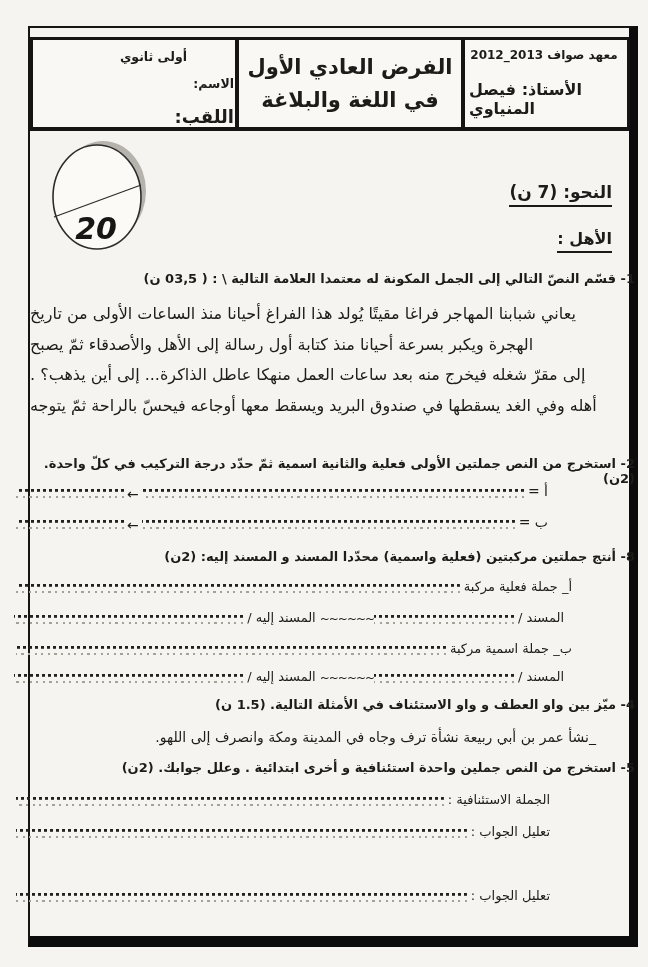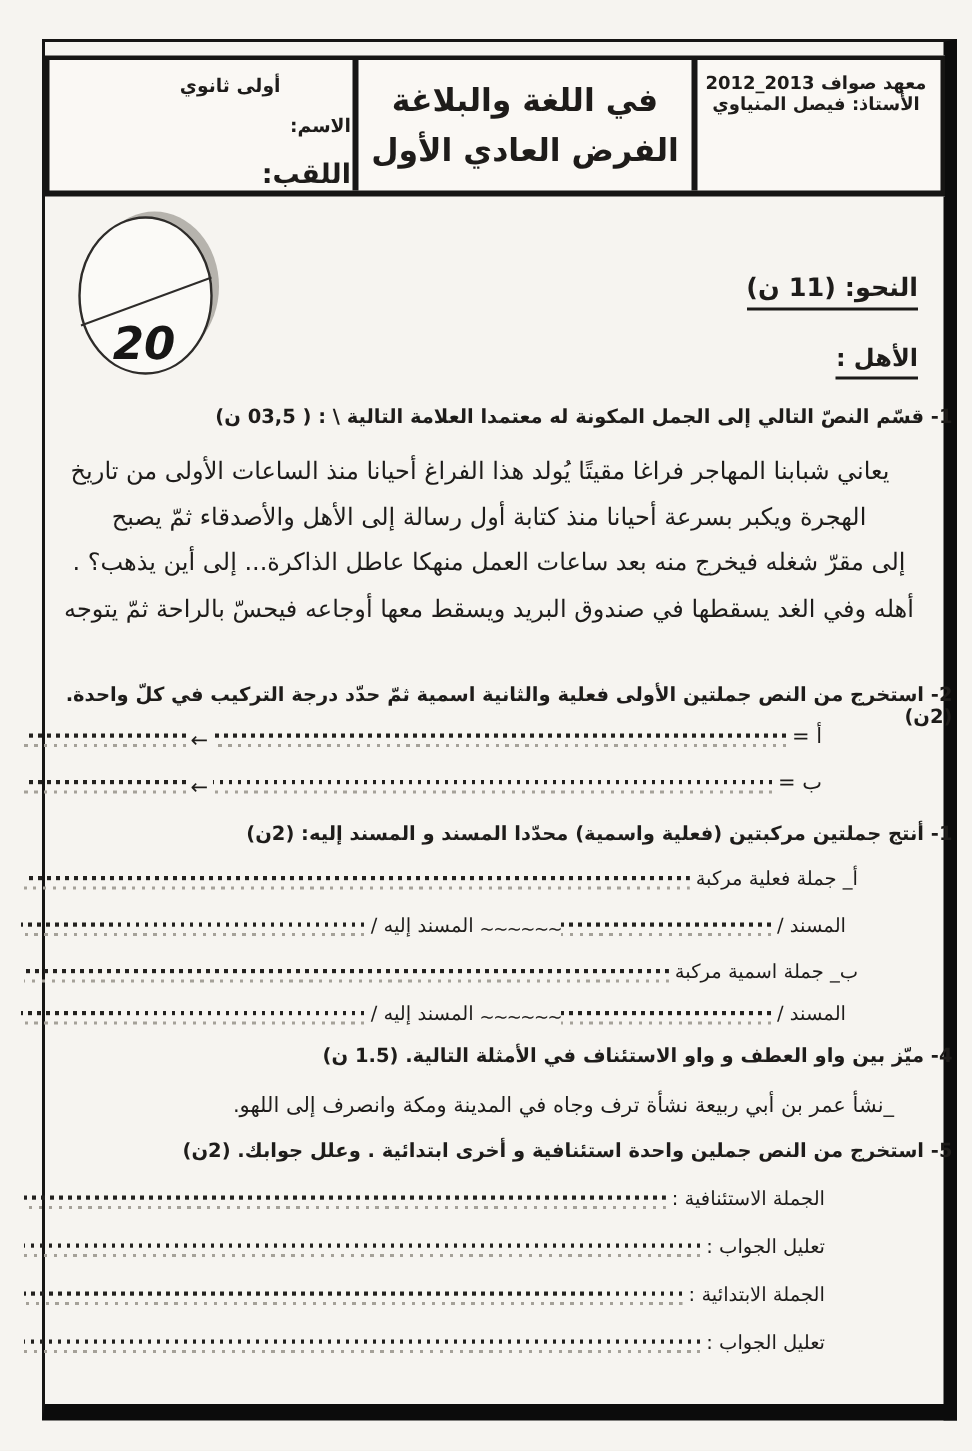--- a/index.html
+++ b/index.html
@@ -25,21 +25,21 @@
   
   .header-row{
     position:absolute;left:30px;top:37px;width:600px;height:94px;
     display:flex;box-sizing:border-box;
     border:3px solid #161514;border-bottom:4px solid #161514;
     background:#faf8f4;
   }
   .hbox{box-sizing:border-box;}
   .hbox-right{width:162px;padding:8px 8px 0 4px;}
   .school{font-size:12px;font-weight:bold;text-align:center;}
-  .teacher{font-size:12px;font-weight:bold;text-align:center;}
+  .teacher{font-size:16px;font-weight:bold;text-align:left;margin-top:18px;}
   .hbox-mid{
     width:230px;border-left:4px solid #161514;border-right:4px solid #161514;
     display:flex;flex-direction:column;justify-content:center;align-items:center;
     text-align:center;
   }
   .exam-title{font-size:21px;font-weight:bold;line-height:1.55;}
   .hbox-left{flex:1;position:relative;}
   .level{position:absolute;top:9px;right:48px;font-size:12.5px;font-weight:bold;}
   .name-label{position:absolute;top:36px;right:1px;font-size:12.5px;font-weight:bold;}
   .surname-label{position:absolute;top:66px;right:1px;font-size:18px;font-weight:bold;}
@@ -57,21 +57,21 @@
     border-bottom:2px solid #1b1a19;padding-bottom:3px;
   }
   
   .qlabel{
     position:absolute;right:13px;left:20px;
     text-align:right;font-size:13px;font-weight:bold;
   }
   .q1{top:271px;}
   .passage{
     position:absolute;top:299px;right:26px;left:30px;
-    font-size:16px;line-height:30.5px;text-align:center;
+    font-size:16px;line-height:30.5px;text-align:left;
   }
   .passage .pline{white-space:nowrap;}
   .passage .pline:first-child{padding-right:12px;}
   .q2{top:456px;}
   .ans-row{
     position:absolute;display:flex;align-items:flex-end;
     font-size:13px;line-height:15px;
   }
   .ans-row .lbl{flex:none;padding-left:4px;}
   .dots{
@@ -108,41 +108,41 @@
 <div class="paper">
   <div class="frame"></div>
 
   <div class="header-row">
     <div class="hbox hbox-right">
       <div class="school">معهد صواف ‪2012_2013‬</div>
       <div class="teacher">الأستاذ: فيصل المنياوي</div>
     </div>
     <div class="hbox hbox-mid">
       <div class="exam-title">
+        <div>الفرض العادي الأول</div>
         <div>في اللغة والبلاغة</div>
-        <div>الفرض العادي الأول</div>
       </div>
     </div>
     <div class="hbox hbox-left">
       <div class="level">أولى ثانوي</div>
       <div class="name-label">الاسم:</div>
       <div class="surname-label">اللقب:</div>
     </div>
   </div>
 
   <div class="grade">
     <svg width="98" height="114" viewBox="0 0 98 114">
       <ellipse cx="53" cy="52" rx="43" ry="50" fill="#b6b3ad"></ellipse>
       <ellipse cx="47" cy="58" rx="44" ry="52" fill="#fbfaf7" stroke="#2e2c2a" stroke-width="1.6"></ellipse>
       <line x1="4" y1="78" x2="91" y2="46" stroke="#2e2c2a" stroke-width="1.3"></line>
       <text x="46" y="100" text-anchor="middle" font-size="30" font-weight="bold" font-style="italic" font-family="DejaVu Sans, sans-serif" fill="#171615">20</text>
     </svg>
   </div>
 
-  <div class="h-grammar">النحو: (11 ن)</div>
+  <div class="h-grammar">النحو: (7 ن)</div>
   <div class="h-text">الأهل :</div>
 
   <div class="qlabel q1">1- قسّم النصّ التالي إلى الجمل المكونة له معتمدا العلامة التالية \ : ( 03,5 ن)</div>
   <div class="passage">
     <div class="pline">يعاني شبابنا المهاجر فراغا مقيتًا يُولد هذا الفراغ أحيانا منذ الساعات الأولى من تاريخ</div>
     <div class="pline">الهجرة ويكبر بسرعة أحيانا منذ كتابة أول رسالة إلى الأهل والأصدقاء ثمّ يصبح</div>
     <div class="pline">إلى مقرّ شغله فيخرج منه بعد ساعات العمل منهكا عاطل الذاكرة... إلى أين يذهب؟ .</div>
     <div class="pline">أهله وفي الغد يسقطها في صندوق البريد ويسقط معها أوجاعه فيحسّ بالراحة ثمّ يتوجه</div>
   </div>
 
@@ -153,21 +153,21 @@
     <span class="arrow">←</span>
     <span class="dots dots-short"></span>
   </div>
   <div class="ans-row row-2b">
     <span class="lbl">ب =</span>
     <span class="dots"></span>
     <span class="arrow">←</span>
     <span class="dots dots-short"></span>
   </div>
 
-  <div class="qlabel q3">1- أنتج جملتين مركبتين (فعلية واسمية) محدّدا المسند و المسند إليه: (2ن)</div>
+  <div class="qlabel q3">8- أنتج جملتين مركبتين (فعلية واسمية) محدّدا المسند و المسند إليه: (2ن)</div>
   <div class="ans-row row-3a">
     <span class="lbl">أ_ جملة فعلية مركبة</span>
     <span class="dots"></span>
   </div>
   <div class="ans-row row-m1">
     <span class="lbl">المسند /</span>
     <span class="dots dots-m1"></span>
     <span class="lbl tilde">~~~~~~</span>
     <span class="lbl">المسند إليه /</span>
     <span class="dots"></span>
@@ -189,21 +189,17 @@
 
   <div class="qlabel q5">5- استخرج من النص جملين واحدة استئنافية و أخرى ابتدائية . وعلل جوابك. (2ن)</div>
   <div class="ans-row row-51">
     <span class="lbl">الجملة الاستئنافية :</span>
     <span class="dots"></span>
   </div>
   <div class="ans-row row-52">
     <span class="lbl">تعليل الجواب :</span>
     <span class="dots"></span>
   </div>
-  <div class="ans-row row-53">
-    <span class="lbl">الجملة الابتدائية :</span>
-    <span class="dots"></span>
-  </div>
   <div class="ans-row row-54">
     <span class="lbl">تعليل الجواب :</span>
     <span class="dots"></span>
   </div>
 </div>
 
 </body></html>

